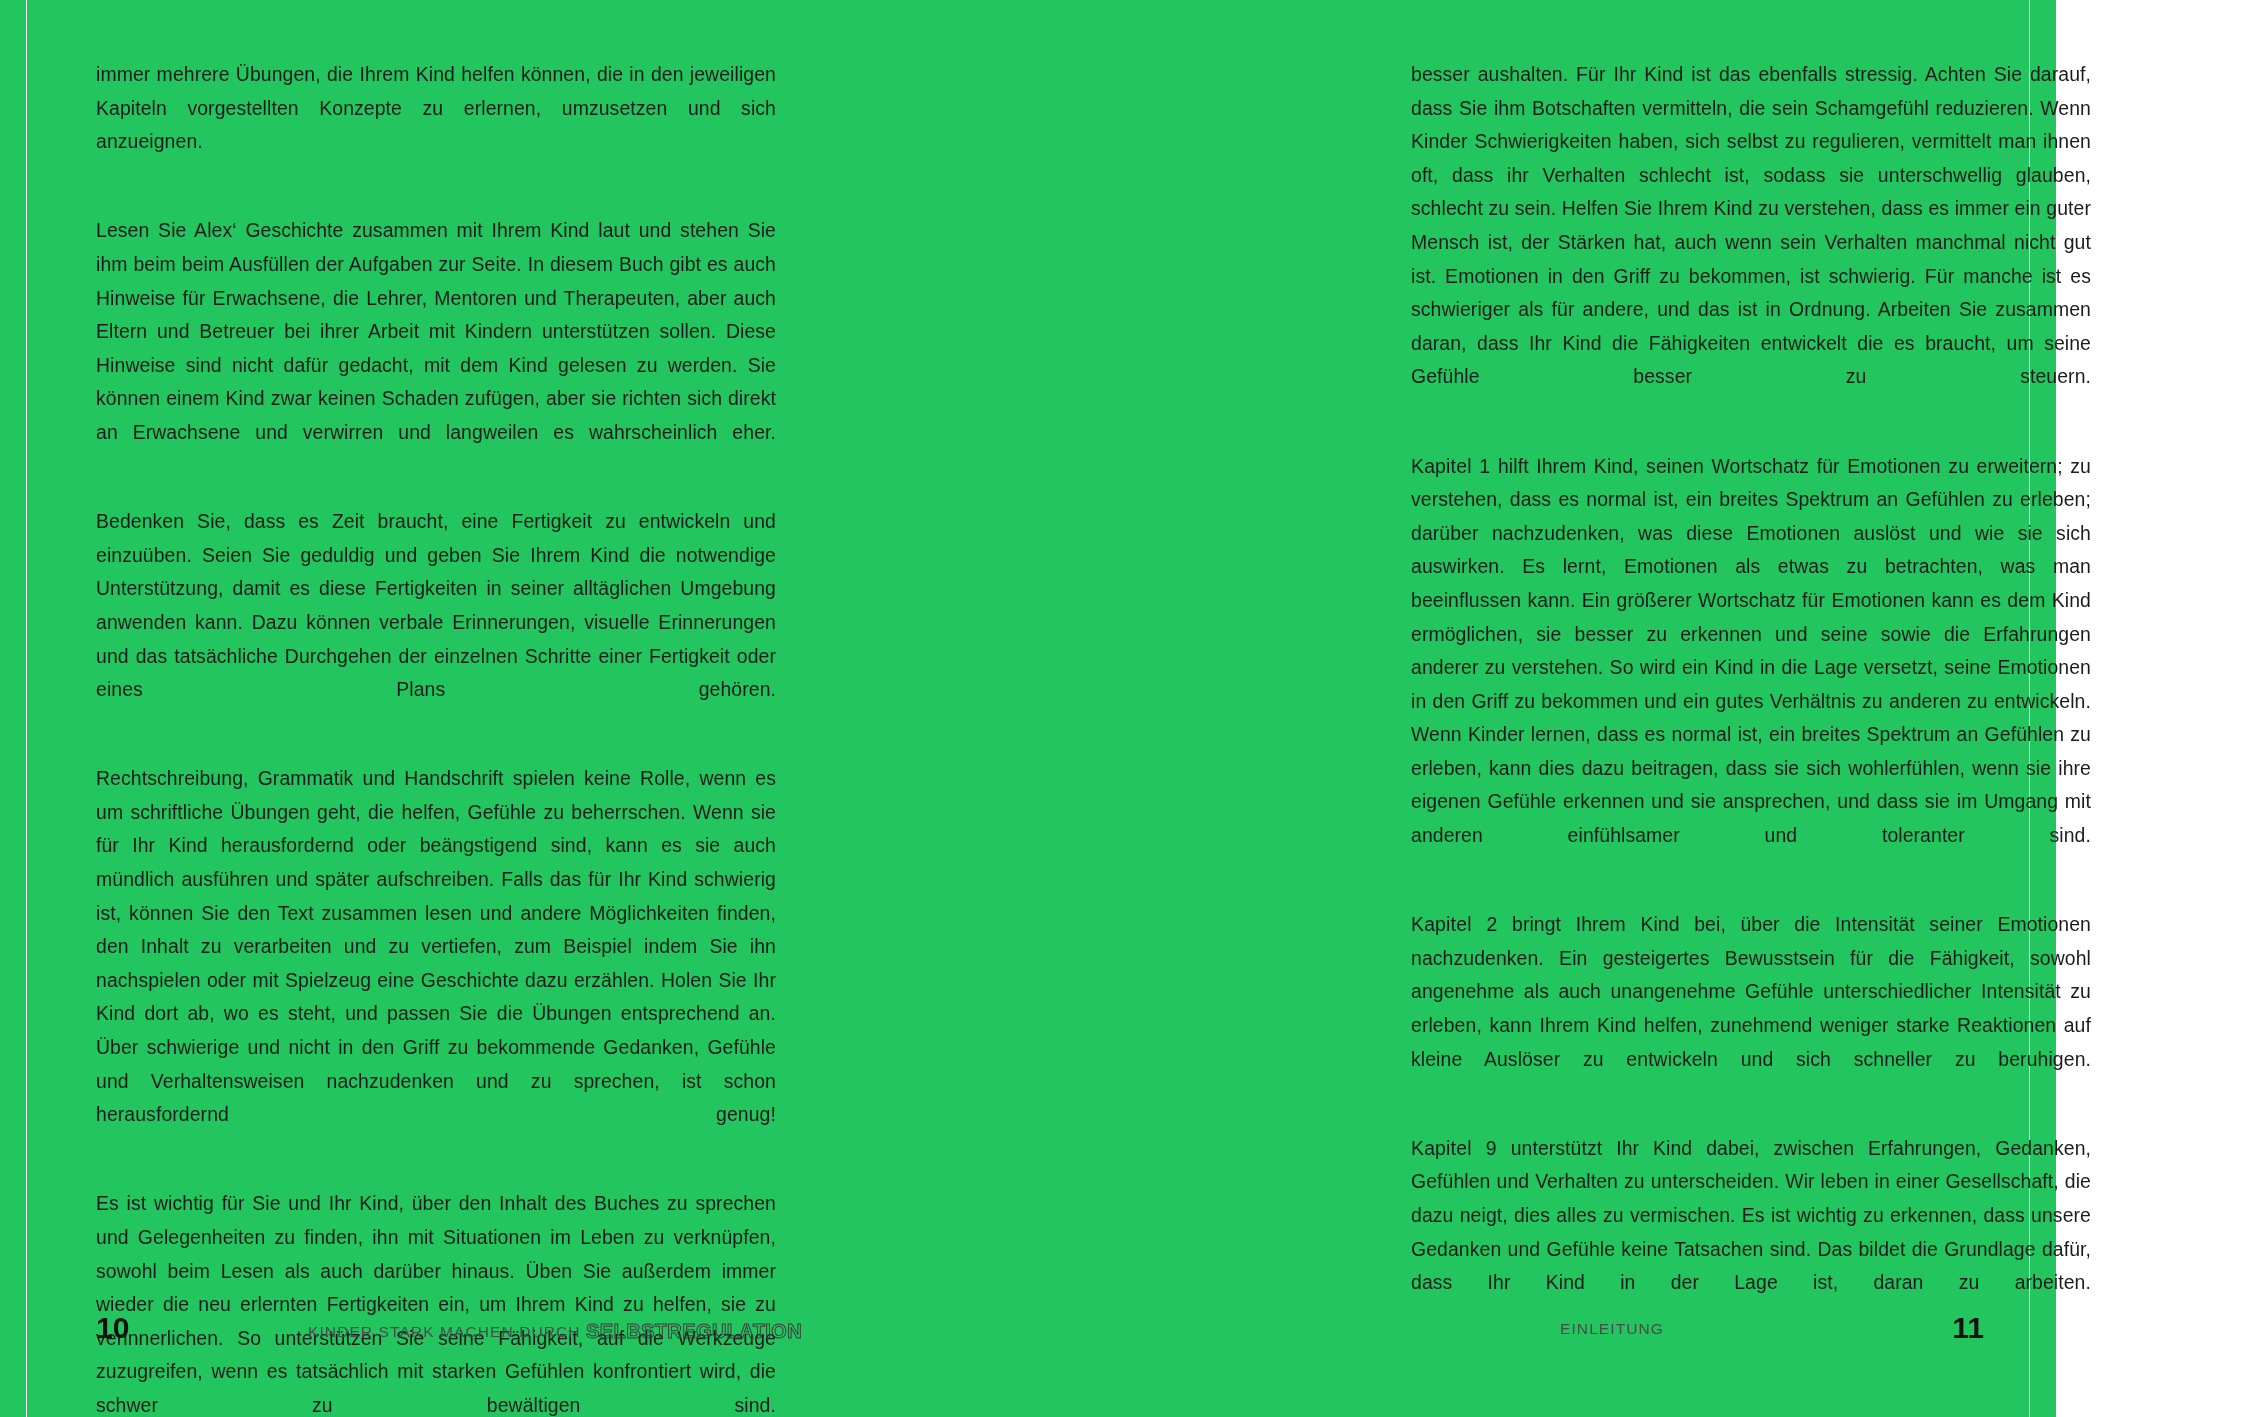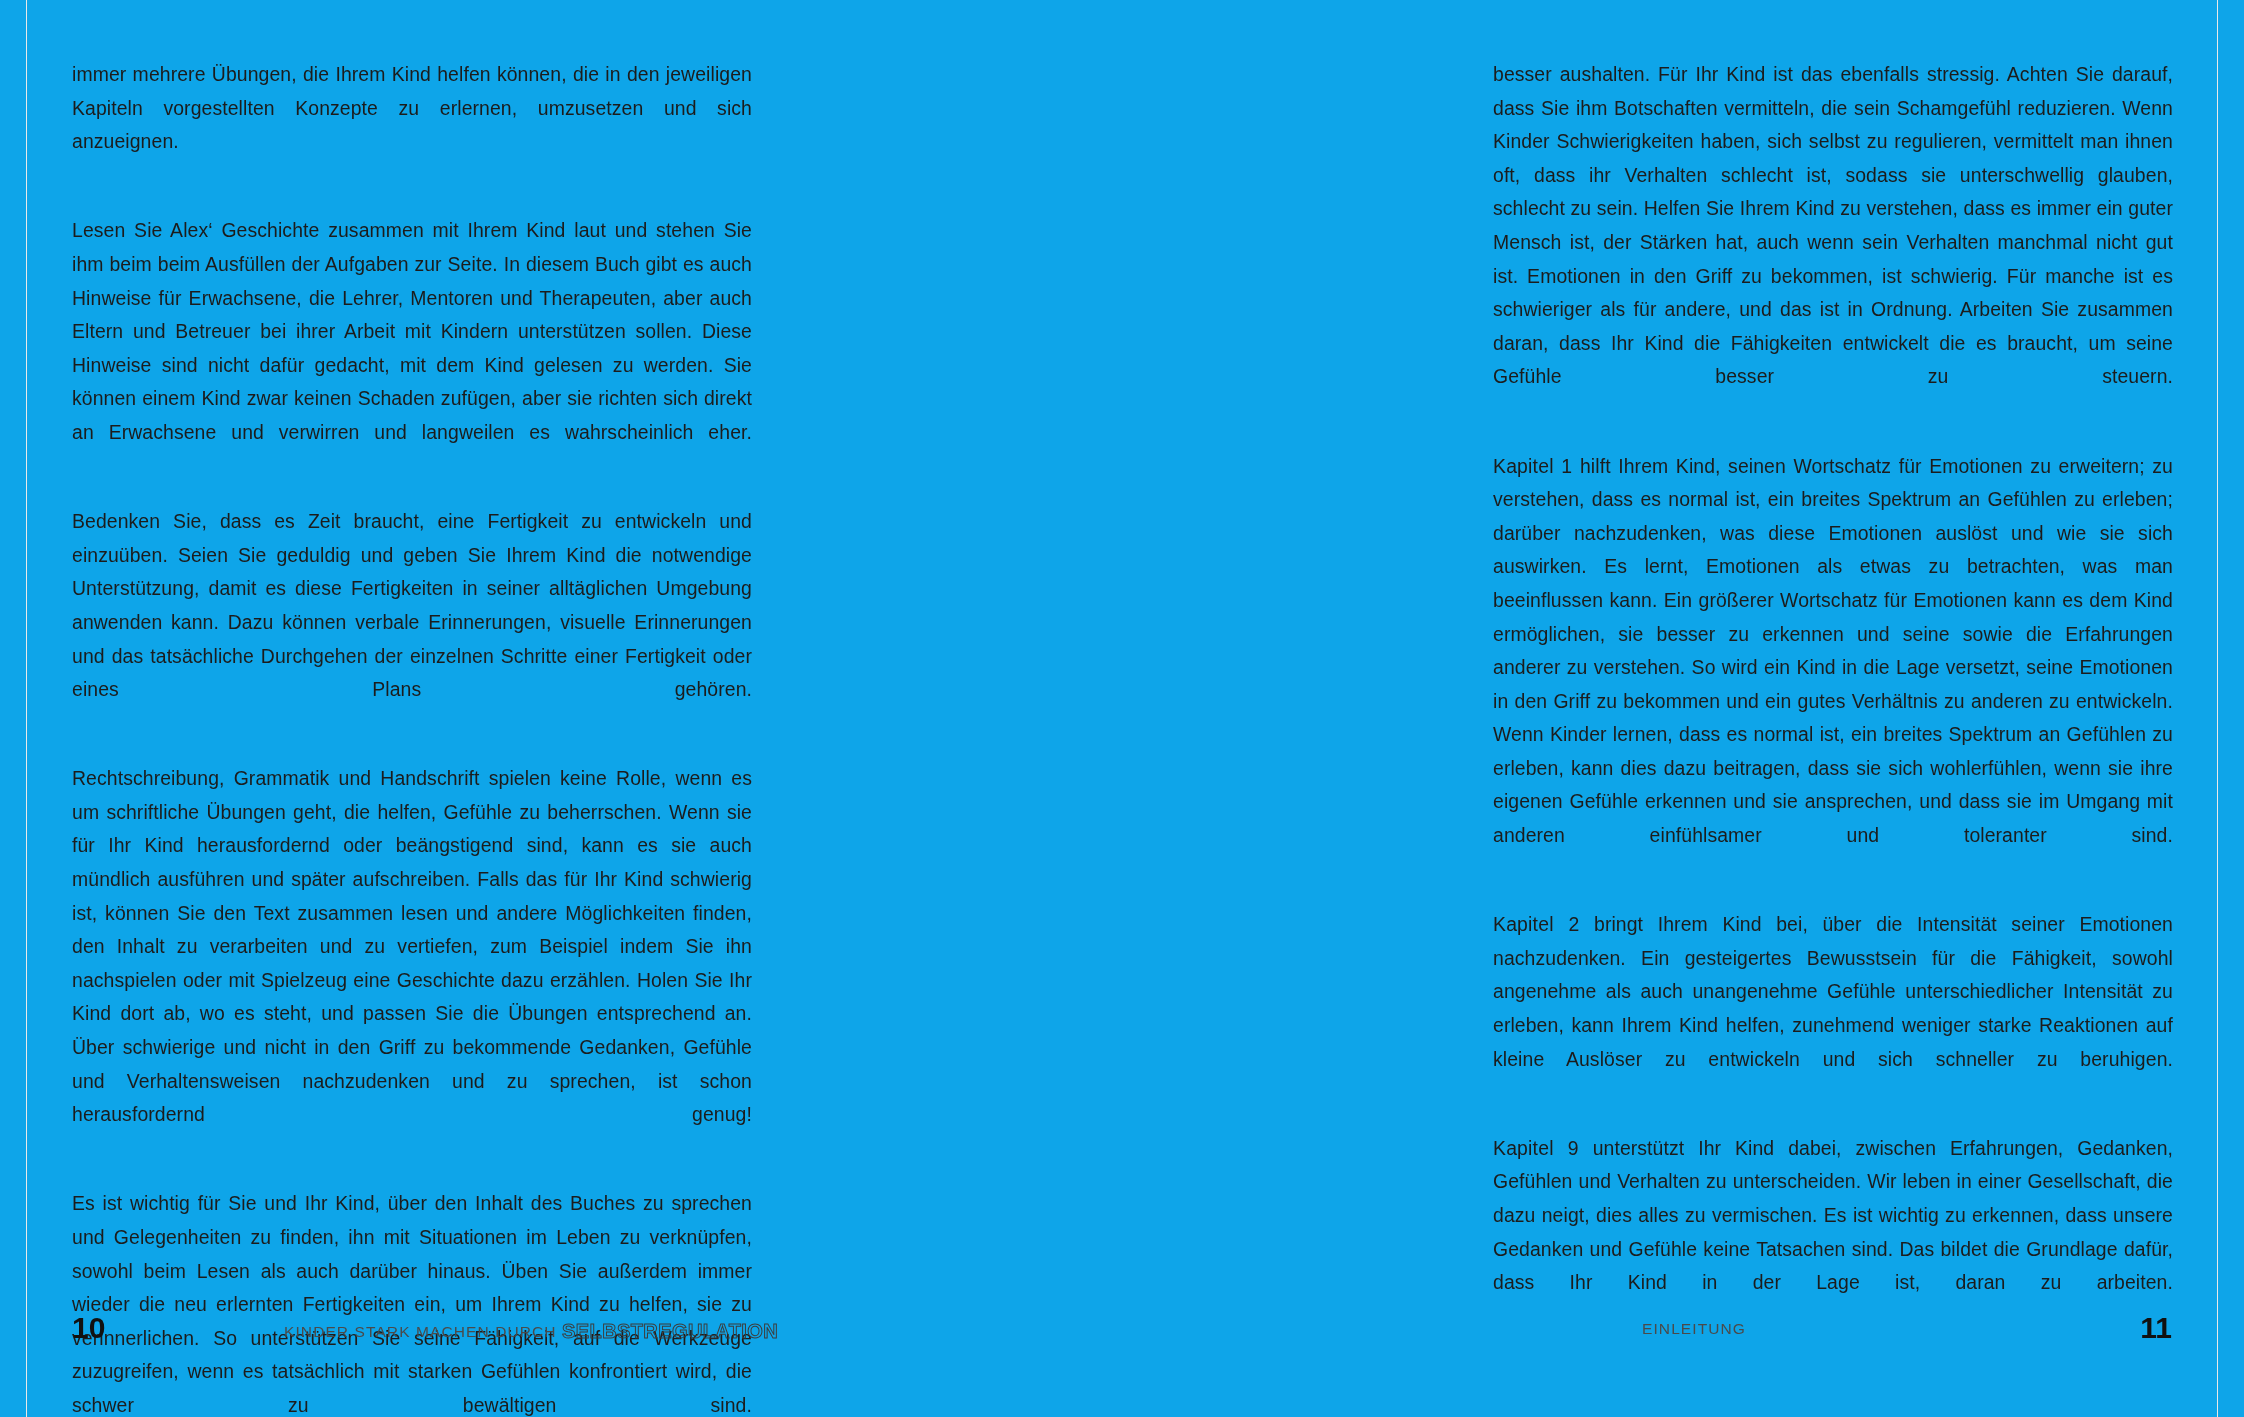--- a/index.html
+++ b/index.html
@@ -11,25 +11,26 @@
   body {
     width: 2244px;
     height: 1417px;
     font-family: "Liberation Sans", "DejaVu Sans", sans-serif;
     color: #1a1a1a;
     overflow: hidden;
   }
 
   .spread {
     position: relative;
-    width: 2244px;
+    width: 2056px;
     height: 1417px;
-    background: #0ea5e9;
+    background: #22c55e;
     display: flex;
     box-sizing: border-box;
+    padding-left: 24px;
   }
 
   
   .trim-left, .trim-right {
     position: absolute;
     top: 0;
     width: 1px;
     height: 1417px;
     background: #e9e9e9;
   }

